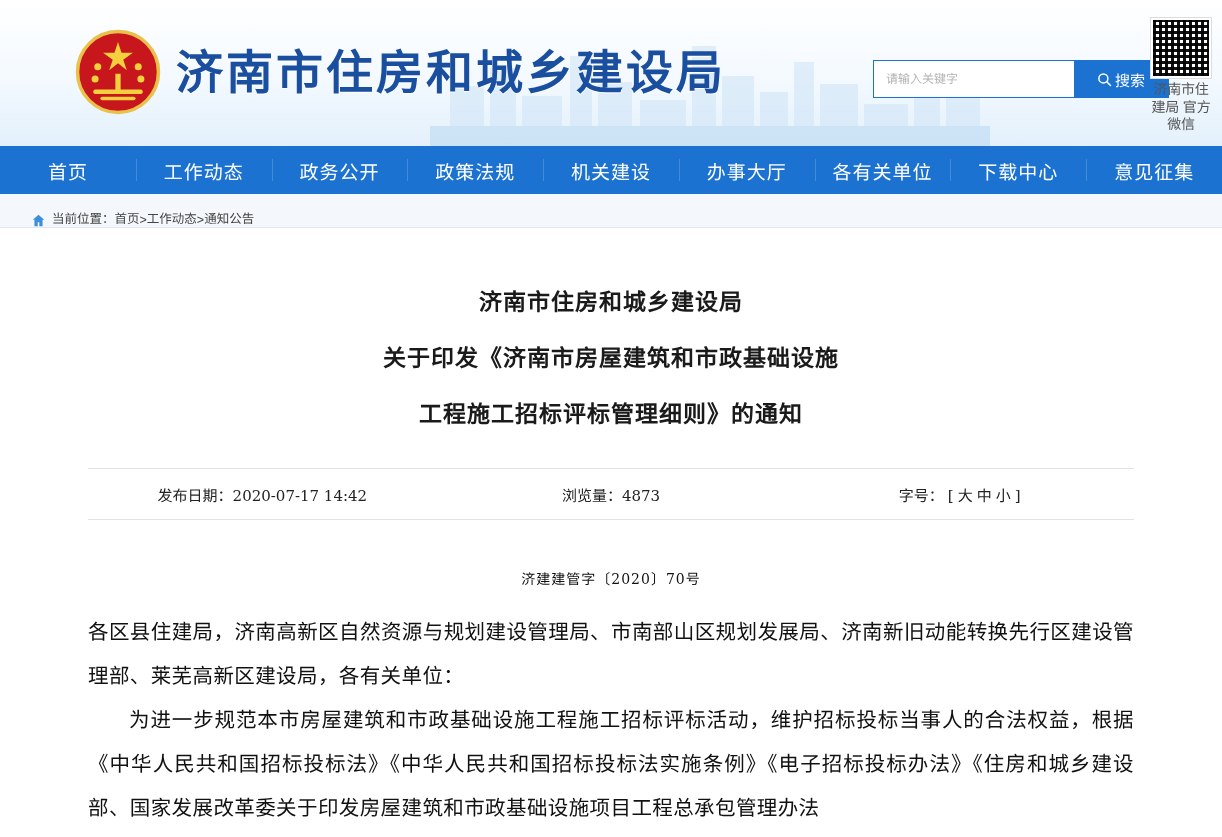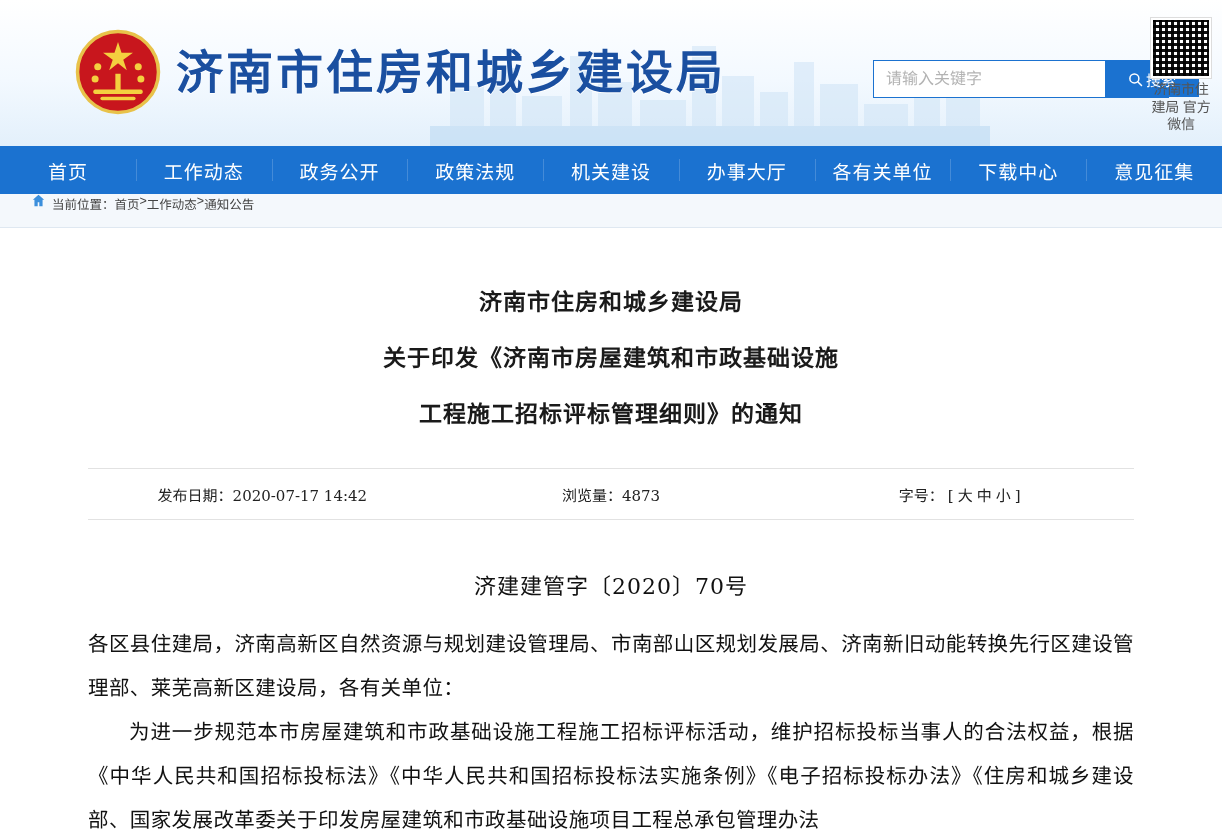--- a/index.html
+++ b/index.html
@@ -46,21 +46,21 @@
     left: 873px; top: 60px;
     width: 296px; height: 38px;
     display: flex;
     border: 1px solid #1b72d0;
     background: #fff;
   }
   .search-input {
     flex: 1 1 auto;
     border: 0; outline: 0;
     padding: 0 12px;
-    font-size: 16px;
+    font-size: 12px;
     color: #333;
     background: #fff;
     font-family: "Liberation Sans", sans-serif;
   }
   .search-input::placeholder { color: #b3b3b3; }
   .search-btn {
     flex: 0 0 94px;
     background: #1b72d0;
     color: #fff;
     border: 0;
@@ -122,21 +122,21 @@
     width: 1px;
     background: rgba(255,255,255,0.18);
   }
 
   
   .crumb-bar {
     width: 1222px; height: 34px;
     background: #f4f8fc;
     border-bottom: 1px solid #dfe8f1;
     display: flex;
-    align-items: flex-start;
+    align-items: flex-end;
     padding-left: 32px;
     font-size: 12.5px;
     color: #444;
   }
   .home-icon {
     width: 13px; height: 13px;
     margin-right: 7px;
     display: inline-block;
     position: relative;
     color: #3b8fdc;
@@ -173,21 +173,21 @@
   }
   .meta-cell { flex: 1 1 0; text-align: center; }
   .meta-cell.left { }
   .font-sizes { cursor: pointer; }
   .font-sizes span { padding: 0 2px; cursor: pointer; }
 
   .doc-number {
     margin-top: 48px;
     text-align: center;
     font-family: "DejaVu Serif", "Liberation Serif", serif;
-    font-size: 22px;
+    font-size: 14px;
     color: #111;
     letter-spacing: 1px;
   }
   .body-text {
     margin-top: 22px;
     font-family: "DejaVu Serif", "Liberation Serif", serif;
     font-size: 20.5px;
     line-height: 44px;
     color: #111;
     text-align: justify;

